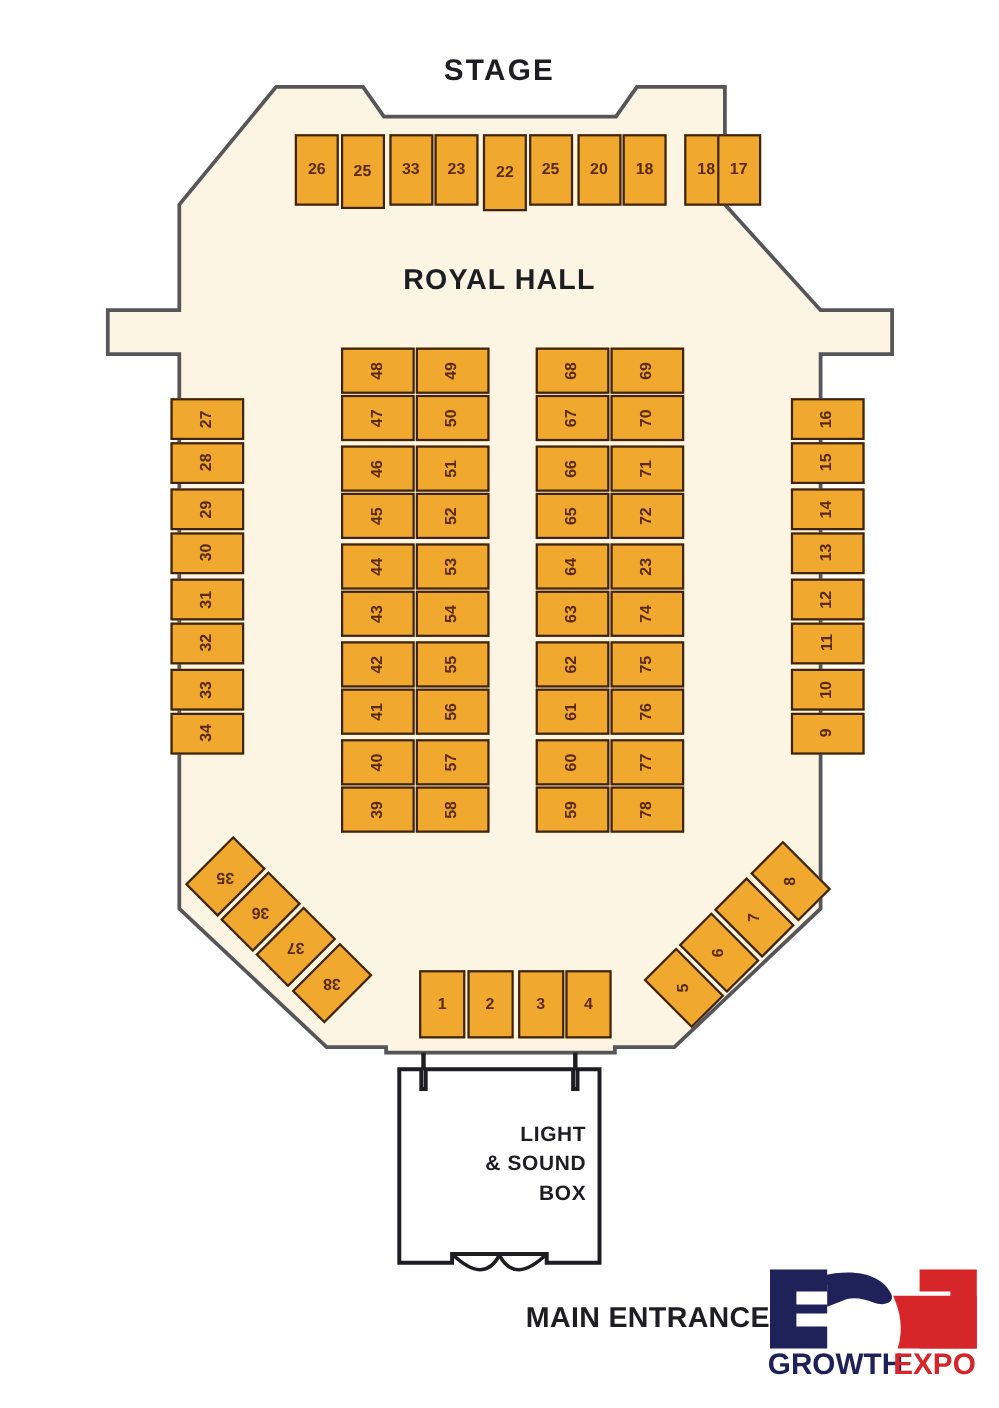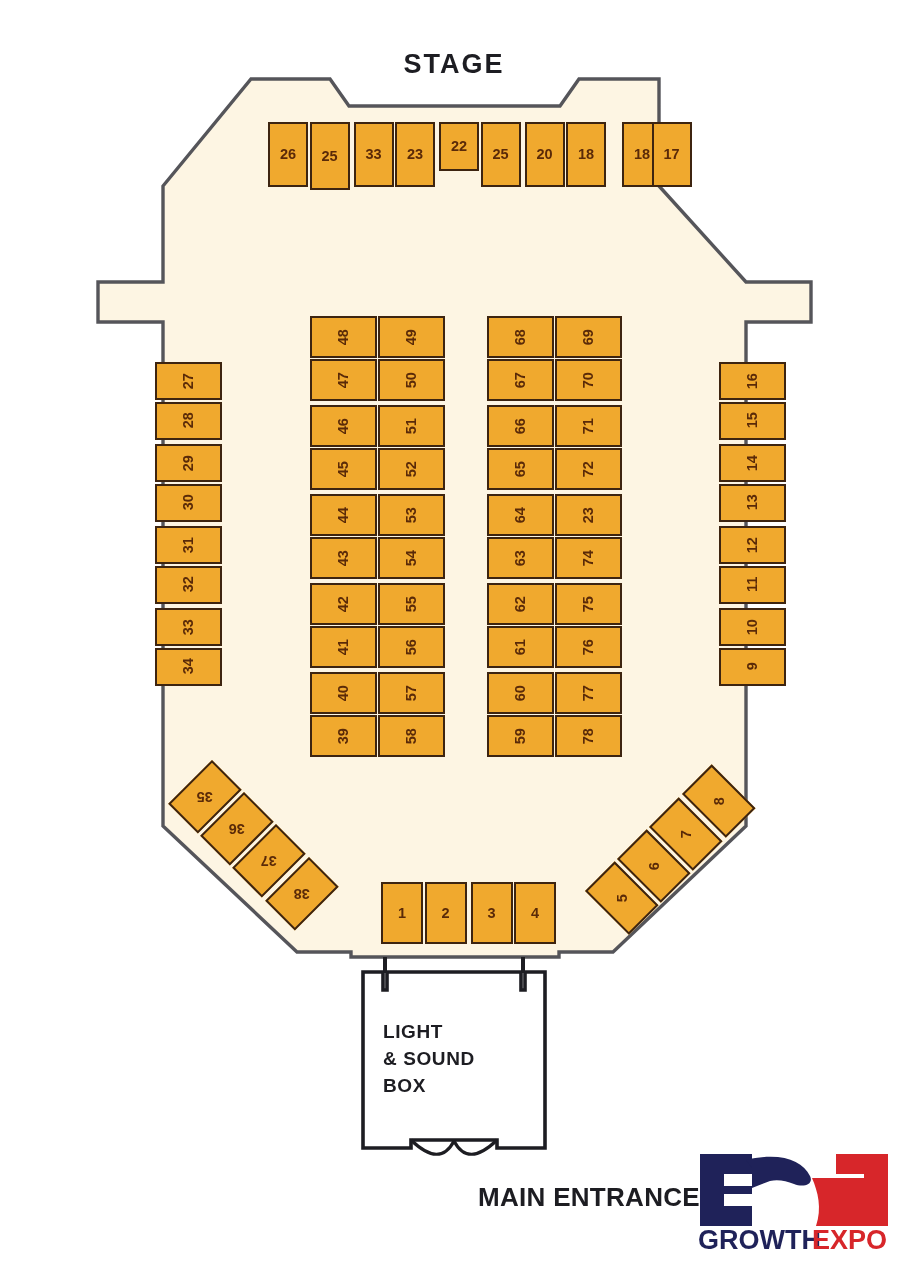--- a/index.html
+++ b/index.html
@@ -11,21 +11,21 @@
   }
   .stage-root{position:absolute;left:0;top:0;width:908px;height:1280px;}
 
   
   #hall-svg{position:absolute;left:0;top:0;width:908px;height:1280px;pointer-events:none;}
 
   
   .lbl{position:absolute;color:#1d1d22;font-weight:bold;letter-spacing:.5px;white-space:nowrap;}
   #stage-label{top:49px;left:0;width:908px;text-align:center;font-size:27px;letter-spacing:2px;}
   #hall-label{top:239px;left:0;width:908px;text-align:center;font-size:26px;letter-spacing:1px;}
-  #lsb-label{left:383px;top:1018px;width:150px;text-align:left;font-size:19px;line-height:27px;letter-spacing:.6px;}
+  #lsb-label{left:383px;top:1018px;width:150px;text-align:right;font-size:19px;line-height:27px;letter-spacing:.6px;}
   #entrance-label{left:0;top:1182px;width:700px;text-align:right;font-size:26px;letter-spacing:.3px;}
   #entrance-sub{left:0;top:1215px;width:700px;text-align:center;font-size:20px;font-weight:normal;color:#3b3b3f;letter-spacing:0;}
 
   
   .booth{
     position:absolute;
     background:#f0a92e;
     border:2.5px solid #3d2410;
     box-sizing:border-box;
     color:#5a2a08;
@@ -97,20 +97,21 @@
          L 363,972 Z" fill="#ffffff" stroke="#1d1d22" stroke-width="3.6" stroke-linejoin="miter"></path>
 
     <path d="M 411,1140 Q 440,1168 454,1141" fill="none" stroke="#1d1d22" stroke-width="3.2"></path>
     <path d="M 497,1140 Q 468,1168 454,1141" fill="none" stroke="#1d1d22" stroke-width="3.2"></path>
 
     <rect x="383" y="957" width="4" height="16" fill="#1d1d22"></rect>
     <rect x="521" y="957" width="4" height="16" fill="#1d1d22"></rect>
   </svg>
 
   <div class="lbl" id="stage-label">STAGE</div>
+  <div class="lbl" id="hall-label">ROYAL HALL</div>
 
   <div class="lbl" id="lsb-label">
     <div>LIGHT</div>
     <div>&amp; SOUND</div>
     <div>BOX</div>
   </div>
 
   <div class="lbl" id="entrance-label">MAIN ENTRANCE</div>
 
   <div class="group" id="g-stage-row" style="left:268px;top:122px;">
@@ -119,21 +120,21 @@
       </div>
       <div class="booth" style="left: 41.5px; top: 0px; width: 40px; height: 68px;">
         <span>25</span>
       </div>
       <div class="booth" style="left: 85.5px; top: 0px; width: 40px; height: 65px;">
         <span>33</span>
       </div>
       <div class="booth" style="left: 127px; top: 0px; width: 40px; height: 65px;">
         <span>23</span>
       </div>
-      <div class="booth" style="left: 171px; top: 0px; width: 40px; height: 49px;">
+      <div class="booth" style="left: 171px; top: 0px; width: 40px; height: 70px;">
         <span>22</span>
       </div>
       <div class="booth" style="left: 212.5px; top: 0px; width: 40px; height: 65px;">
         <span>25</span>
       </div>
       <div class="booth" style="left: 256.5px; top: 0px; width: 40px; height: 65px;">
         <span>20</span>
       </div>
       <div class="booth" style="left: 298px; top: 0px; width: 40px; height: 65px;">
         <span>18</span>

